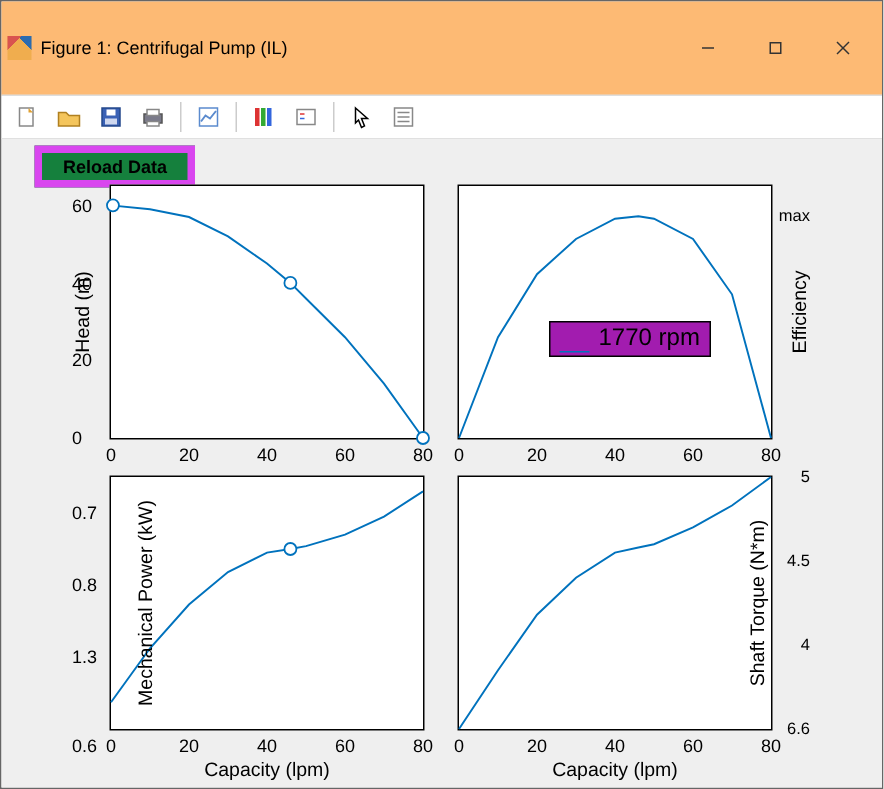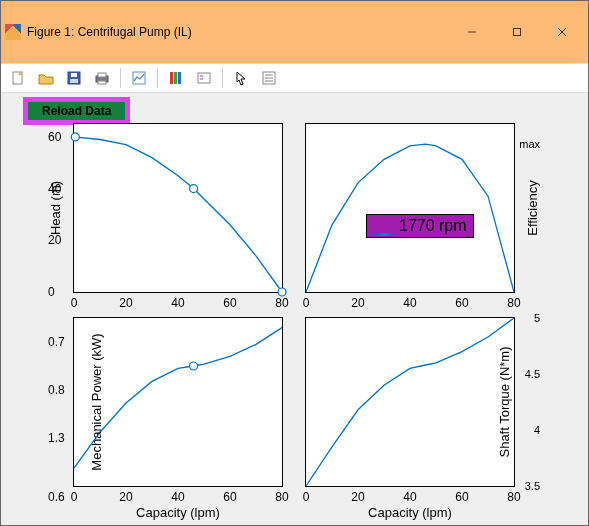--- a/index.html
+++ b/index.html
@@ -259,21 +259,21 @@
           <svg class="plotsvg" id="svg-br">
               <path d="M0.0,168.0 L26.0,128.8 L52.0,91.8 L78.0,67.2 L104.0,50.4 L119.6,47.0 L130.0,44.8 L156.0,33.6 L182.0,19.0 L208.0,0.0 " class="series-line"></path>
             </svg>
           <div class="ylabel-right">Shaft Torque (N*m)</div>
           <div class="xlabel">Capacity (lpm)</div>
         <span class="tick-x" style="left: 0px;">0</span>
             <span class="tick-x" style="left: 52px;">20</span>
             <span class="tick-x" style="left: 104px;">40</span>
             <span class="tick-x" style="left: 156px;">60</span>
             <span class="tick-x" style="left: 208px;">80</span>
-            <span class="tick-yr" style="top: 168px;">3.5</span>
+            <span class="tick-yr" style="top: 168px;">6.6</span>
             <span class="tick-yr" style="top: 112px;">4</span>
             <span class="tick-yr" style="top: 56px; margin-left: 23px;">4.5</span>
             <span class="tick-yr" style="top: 0px;">5</span>
           </div>
       </div>
 
     </div>
   </div>
 </div>
 

